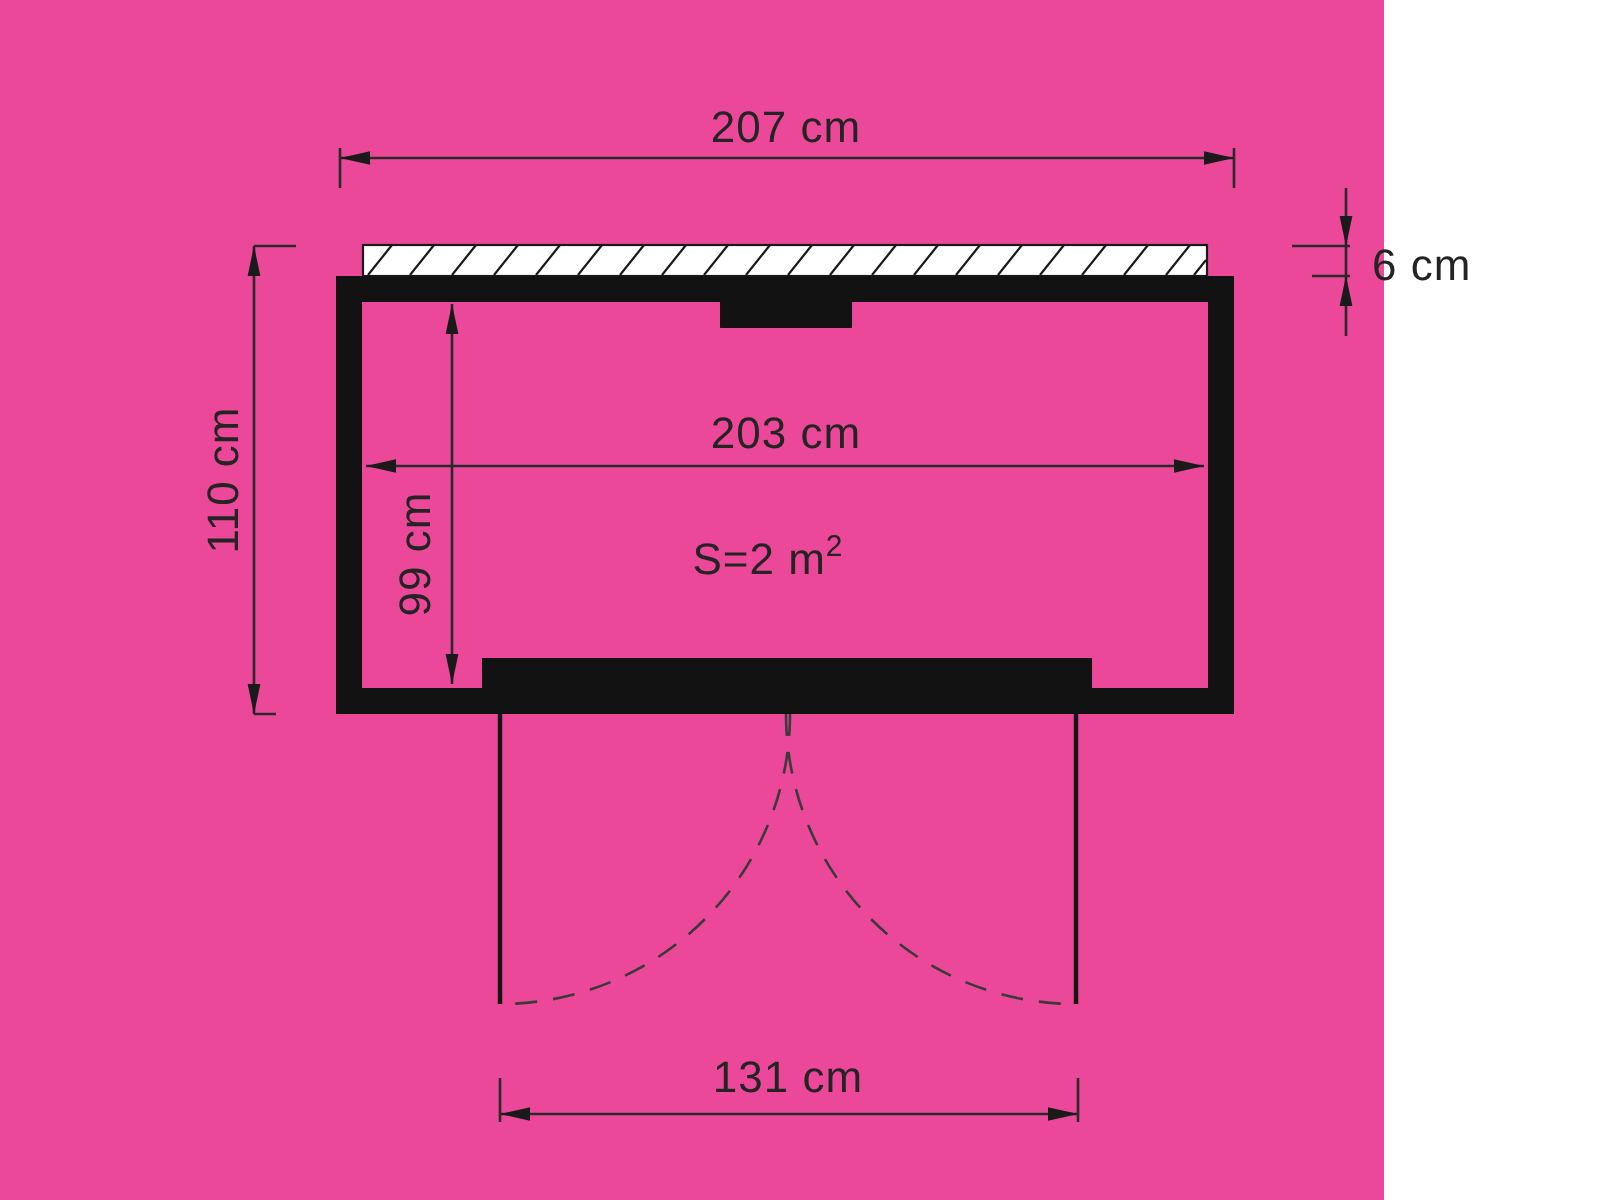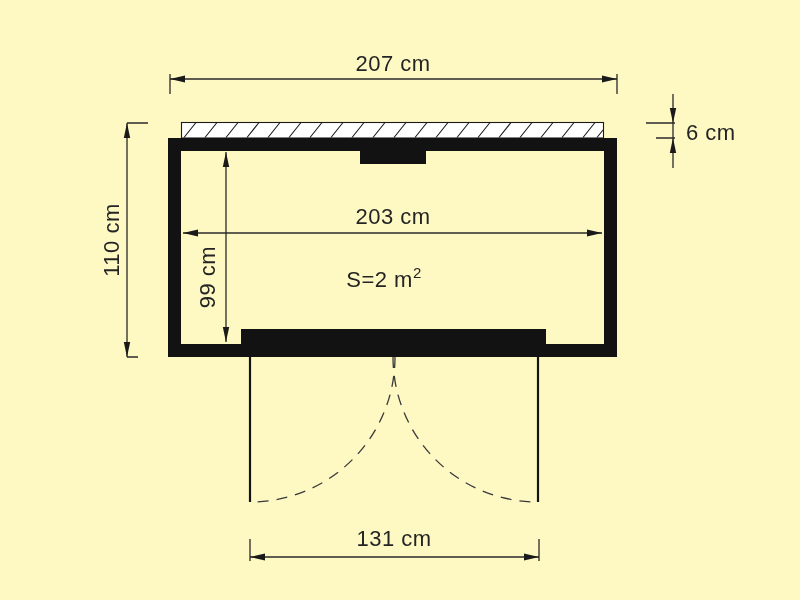--- a/index.html
+++ b/index.html
@@ -5,23 +5,23 @@
   html, body {
     margin: 0;
     padding: 0;
     background: #ffffff;
     width: 800px;
     height: 600px;
     overflow: hidden;
   }
   .canvas {
     position: relative;
-    width: 800px;
+    width: 692px;
     height: 600px;
-    background: #fef9c3;
+    background: #ec4899;
   }
   svg {
     display: block;
   }
   .dim-line {
     stroke: #2a2a2a;
     stroke-width: 1.3;
     fill: none;
   }
   .dim-arrow {

